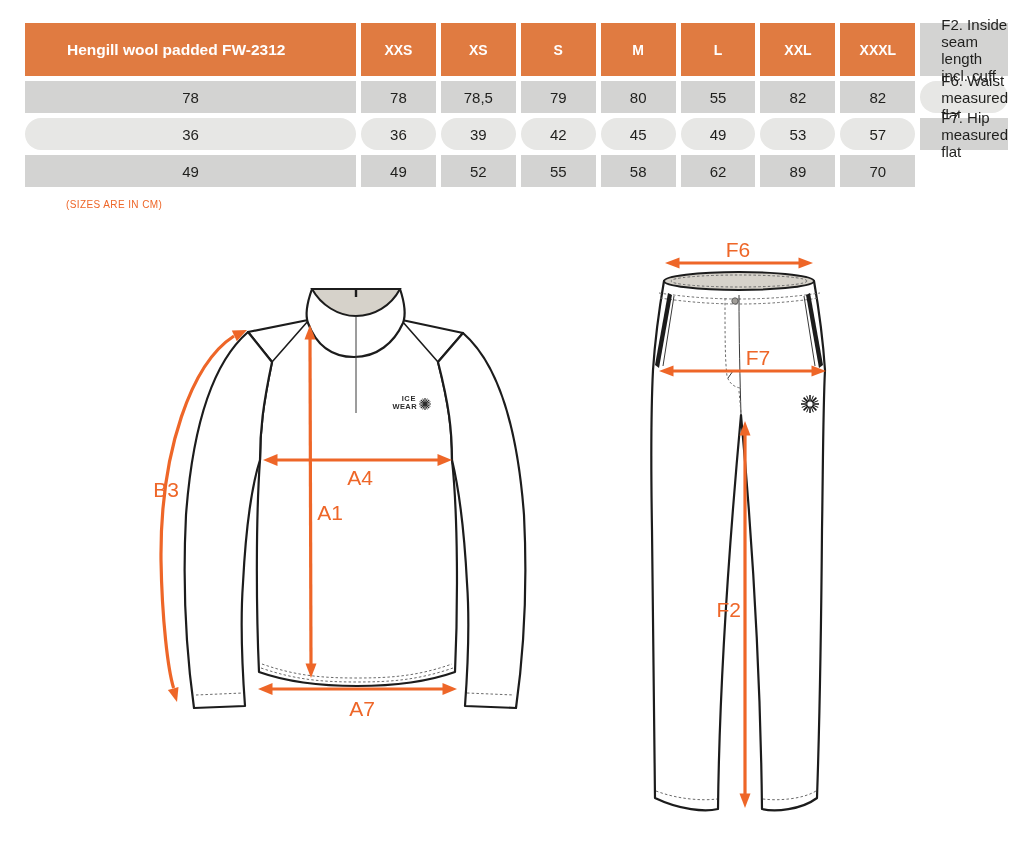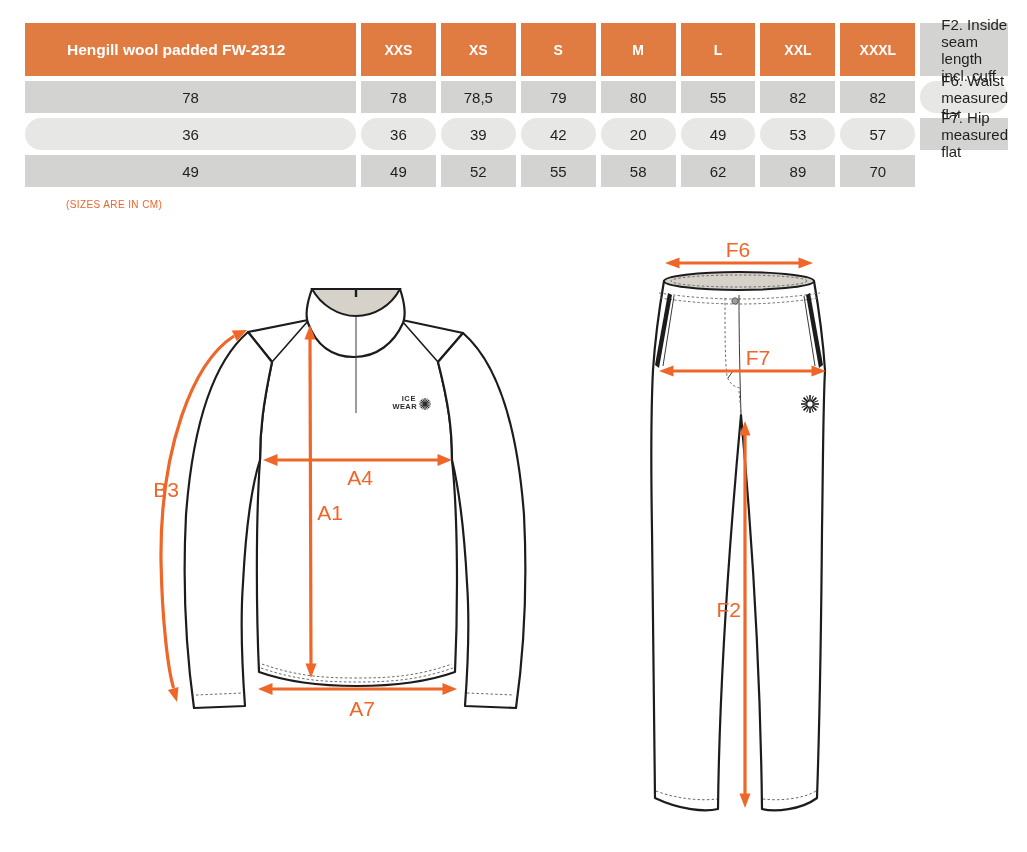--- a/index.html
+++ b/index.html
@@ -74,21 +74,21 @@
   <div class="cell dark">80</div>
   <div class="cell dark">55</div>
   <div class="cell dark">82</div>
   <div class="cell dark">82</div>
 
   <div class="cell light rowlabel">F6. Waist measured flat</div>
   <div class="cell light">36</div>
   <div class="cell light">36</div>
   <div class="cell light">39</div>
   <div class="cell light">42</div>
-  <div class="cell light">20</div>
+  <div class="cell light">45</div>
   <div class="cell light">49</div>
   <div class="cell light">53</div>
   <div class="cell light">57</div>
 
   <div class="cell dark rowlabel">F7. Hip measured flat</div>
   <div class="cell dark">49</div>
   <div class="cell dark">49</div>
   <div class="cell dark">52</div>
   <div class="cell dark">55</div>
   <div class="cell dark">58</div>

